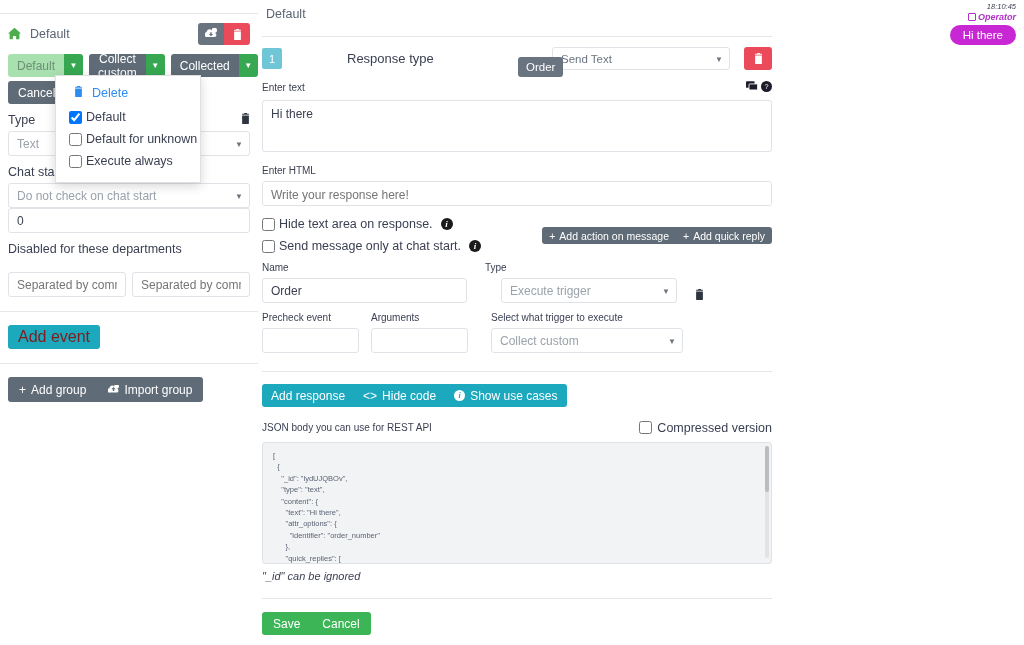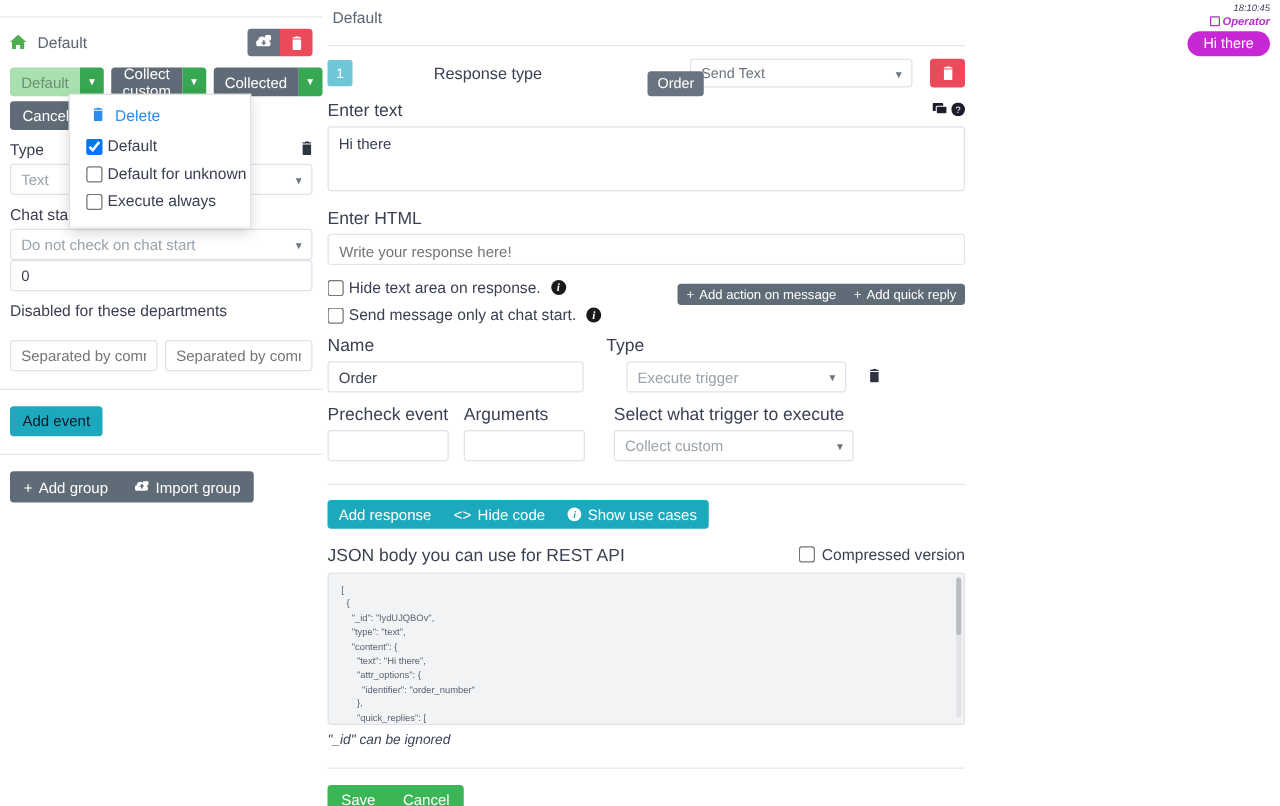--- a/index.html
+++ b/index.html
@@ -83,22 +83,22 @@
   .inp.filled { color: #3a3f51; }
   .sel-wrap { position: relative; }
   .sel-wrap .caret {
     position: absolute; right: 7px; top: 9px; font-size: 8px; color: #6d7580; pointer-events: none;
   }
   .two-col { display: flex; gap: 6px; }
   .two-col > div { flex: 1; }
   .col-label { font-size: 12.5px; line-height: 14px; min-height: 30px; }
   .hr-light { border: 0; border-top: 1px solid #e4e7ea; margin: 14px -8px 0 -8px; }
   .btn-teal {
-    background: #1ca8bd; color: #0f172a; border: none; height: 24px; padding: 0 10px;
-    border-radius: 3px; font-size: 12px; cursor: pointer; margin-top: 13px;
+    background: #1ca8bd; color: #7f1d1d; border: none; height: 24px; padding: 0 10px;
+    border-radius: 3px; font-size: 16px; cursor: pointer; margin-top: 13px;
   }
   .btn-group-dark {
     display: inline-flex; background: #5f6b76; border-radius: 3px; margin-top: 13px;
   }
   .btn-group-dark button {
     background: transparent; border: none; color: #fff; font-size: 12px;
     height: 25px; padding: 0 11px; cursor: pointer; display: flex; align-items: center; gap: 5px;
   }
 
   
@@ -125,21 +125,21 @@
     margin-left: 14px; display: flex; align-items: center; justify-content: center; cursor: pointer;
   }
   .del-red svg { fill: #fff; }
 
   .order-tip {
     position: absolute; left: 518px; top: 57px; background: #6a7380; color: #fff;
     font-size: 11.5px; padding: 4px 8px; border-radius: 3px;
   }
 
   .lbl-row { display: flex; align-items: center; margin-top: 10px; }
-  .lbl { font-size: 14px; color: #3a3f51; }
+  .lbl { font-size: 10px; color: #3a3f51; }
   .lbl-icons { margin-left: auto; display: flex; gap: 3px; align-items: center; }
 
   .ta {
     width: 100%; border: 1px solid #dfe3e8; border-radius: 3px; background: #fff;
     padding: 6px 8px; font-size: 12px; color: #3a3f51; resize: none;
     font-family: "Liberation Sans", sans-serif; margin-top: 5px;
   }
   .ta.ph { color: #9aa2ab; }
   .ta-text { height: 52px; }
   .ta-html { height: 25px; }
@@ -153,21 +153,21 @@
   }
   .action-btns {
     position: absolute; right: 0; top: 227px; display: inline-flex; background: #5f6b76;
     border-radius: 3px;
   }
   .action-btns button {
     background: transparent; border: none; color: #fff; font-size: 10.5px;
     height: 17px; padding: 0 7px; cursor: pointer; display: flex; align-items: center; gap: 4px;
   }
 
-  .nt-grid { display: flex; gap: 18px; margin-top: 9px; align-items: center; }
+  .nt-grid { display: flex; gap: 18px; margin-top: 9px; align-items: flex-end; }
   .nt-name { width: 205px; }
   .nt-type { width: 192px; }
   .trash-plain { margin-top: 20px; }
   .pa-grid { display: flex; gap: 12px; margin-top: 9px; align-items: flex-start; }
   .pa-small { width: 97px; }
   .pa-trigger { width: 192px; margin-left: 11px; }
 
   .bottom-hr { border: 0; border-top: 1px solid #e4e7ea; margin: 18px 0 0 0; }
   .teal-grp { display: inline-flex; background: #1ca8bd; border-radius: 3px; margin-top: 12px; }
   .teal-grp button {

